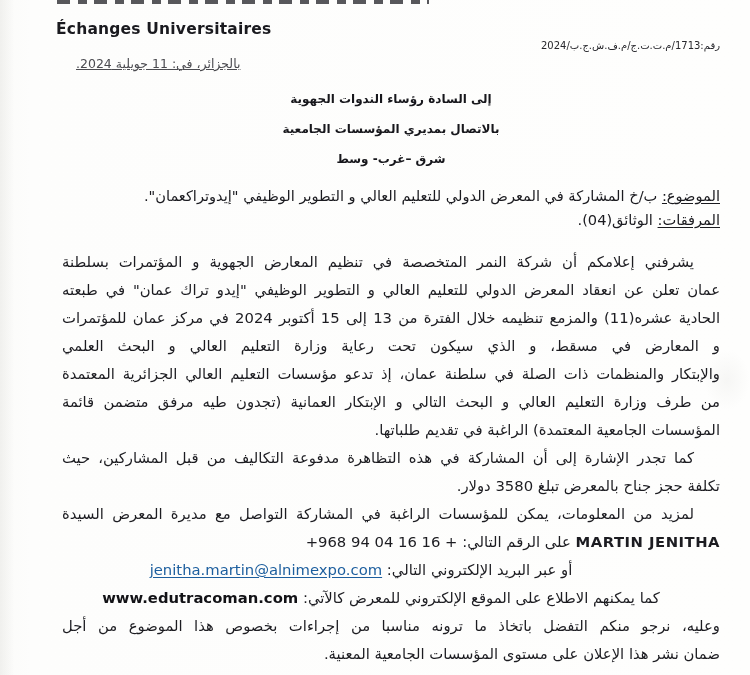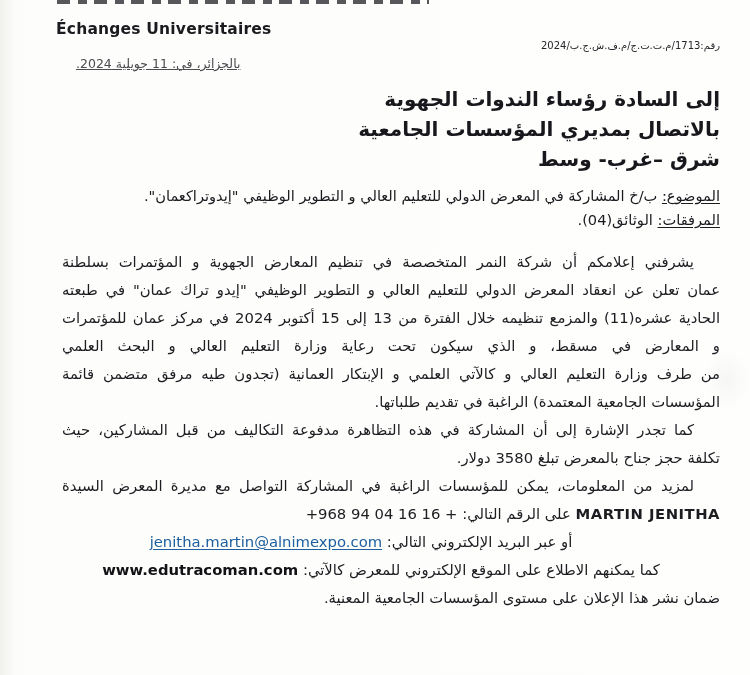--- a/index.html
+++ b/index.html
@@ -26,21 +26,21 @@
   .refno{
     position:absolute;top:40px;right:30px;
     font-size:10px;color:#26262b;font-weight:500;
   }
   .placedate{
     position:absolute;top:56px;left:76px;
     font-size:12.5px;color:#4b4b50;text-decoration:underline;
   }
   
   .content{position:absolute;top:0;right:0;left:0;padding:0 30px 0 62px;}
-  .recipient{margin-top:84px;font-weight:bold;font-size:20px;line-height:30px;color:#17171c;}
+  .recipient{margin-top:84px;text-align:center;font-weight:bold;font-size:12px;line-height:30px;color:#17171c;}
   .subject-block{margin-top:10px;font-size:14.6px;line-height:24px;font-weight:normal;color:#1a1a1f;}
   .u{text-decoration:underline;text-underline-offset:2px;}
   .body-text{margin-top:16px;font-size:14.8px;line-height:28px;color:#1c1c21;}
   .jline{text-align:justify;text-align-last:justify;text-justify:inter-word;}
   .lastline{text-align:right;}
   .indent{padding-right:26px;}
   .right{text-align:right;}
   .centerline{text-align:center;padding-right:60px;}
   .ltr{direction:ltr;unicode-bidi:isolate;text-align:center;}
   .email-link{color:#1c5e9e;text-decoration:underline;text-underline-offset:2px;}
@@ -77,34 +77,36 @@
     <div class="subject-block">
       <div><span class="u">الموضوع:</span><span> ب/خ المشاركة في المعرض الدولي للتعليم العالي و التطوير الوظيفي "إيدوتراكعمان".</span></div>
       <div><span class="u">المرفقات:</span><span> الوثائق(04).</span></div>
     </div>
 
     <div class="body-text">
       <div class="jline indent">يشرفني إعلامكم أن شركة النمر المتخصصة في تنظيم المعارض الجهوية و المؤتمرات بسلطنة</div>
       <div class="jline">عمان تعلن عن انعقاد المعرض الدولي للتعليم العالي و التطوير الوظيفي "إيدو تراك عمان" في طبعته</div>
       <div class="jline">الحادية عشره(11) والمزمع تنظيمه خلال الفترة من 13 إلى 15 أكتوبر 2024 في مركز عمان للمؤتمرات</div>
       <div class="jline">و المعارض في مسقط، و الذي سيكون تحت رعاية وزارة التعليم العالي و البحث العلمي</div>
-      <div class="jline">من طرف وزارة التعليم العالي و كالآتي العلمي و الإبتكار العمانية (تجدون طيه مرفق متضمن قائمة</div>
+      <div class="jline">والإبتكار والمنظمات ذات الصلة في سلطنة عمان، إذ تدعو مؤسسات التعليم العالي الجزائرية المعتمدة</div>
+      <div class="jline">من طرف وزارة التعليم العالي و البحث التالي و الإبتكار العمانية (تجدون طيه مرفق متضمن قائمة</div>
       <div class="lastline">المؤسسات الجامعية المعتمدة) الراغبة في تقديم طلباتها.</div>
     </div>
 
     <div class="body-text" style="margin-top:0;">
       <div class="jline indent">كما تجدر الإشارة إلى أن المشاركة في هذه التظاهرة مدفوعة التكاليف من قبل المشاركين، حيث</div>
       <div class="lastline">تكلفة حجز جناح بالمعرض تبلغ 3580 دولار.</div>
     </div>
 
     <div class="body-text" style="margin-top:0;">
       <div class="jline indent">لمزيد من المعلومات، يمكن للمؤسسات الراغبة في المشاركة التواصل مع مديرة المعرض السيدة</div>
       <div class="right"><span class="ltr latin-name">MARTIN JENITHA</span><span> </span><span>على الرقم التالي: </span><span class="ltr">+968 94 04 16 16 +</span></div>
       <div class="centerline"><span>أو عبر البريد الإلكتروني التالي: </span><span class="ltr email-link">jenitha.martin@alnimexpo.com</span></div>
       <div class="centerline" style="padding-right:20px;"><span>كما يمكنهم الاطلاع على الموقع الإلكتروني للمعرض كالآتي: </span><span class="ltr site">www.edutracoman.com</span></div>
     </div>
 
     <div class="body-text" style="margin-top:0;">
+      <div class="jline">وعليه، نرجو منكم التفضل باتخاذ ما ترونه مناسبا من إجراءات بخصوص هذا الموضوع من أجل</div>
       <div class="lastline">ضمان نشر هذا الإعلان على مستوى المؤسسات الجامعية المعنية.</div>
     </div>
 
   </div>
 </div>
 
 </body></html>

